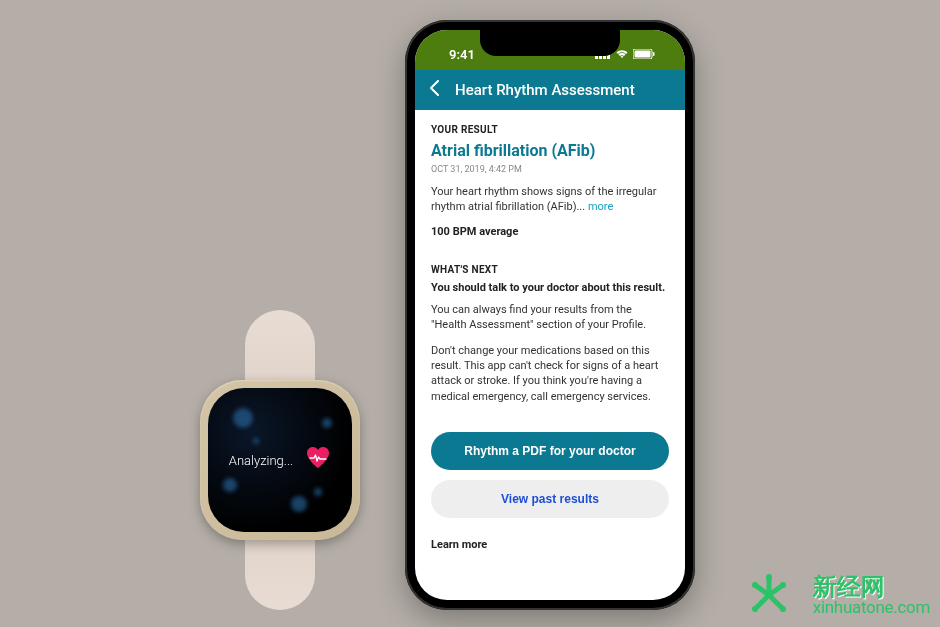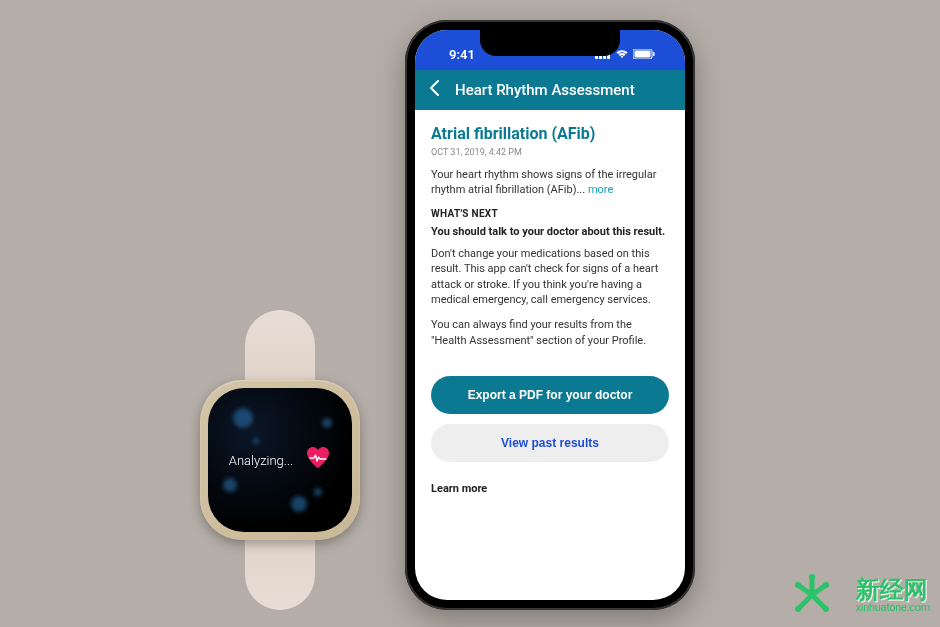--- a/index.html
+++ b/index.html
@@ -123,21 +123,21 @@
       height: 100%;
       background: #fff;
       border-radius: 32px;
       overflow: hidden;
       position: relative;
     }
     
     
     .status-bar {
       height: 40px;
-      background: #1d4ed8;
+      background: #4d7c0f;
       display: flex;
       align-items: center;
       justify-content: space-between;
       padding: 0 22px;
       padding-top: 8px;
       color: #fff;
       font-size: 13px;
       font-weight: 600;
     }
     .status-time { margin-left: 12px; }
@@ -253,21 +253,21 @@
       height: 44px;
       position: relative;
     }
     .watermark-text-cn {
       font-size: 24px;
       font-weight: 700;
       color: #2bc268;
       text-shadow: 1px 1px 0 #fff;
     }
     .watermark-text-en {
-      font-size: 11px;
+      font-size: 17px;
       color: #2bc268;
       letter-spacing: -0.3px;
       text-align: center;
     }
     .watermark-text-wrap {
       display: flex;
       flex-direction: column;
       line-height: 1;
     }
   </style>
@@ -332,32 +332,34 @@
       <div class="app-header">
         <span class="back-chevron">
           <svg width="10" height="16" viewBox="0 0 10 16">
               <path d="M9,1 L2,8 L9,15" stroke="#fff" stroke-width="2" fill="none" stroke-linecap="round" stroke-linejoin="round"></path>
             </svg>
         </span>
         <span class="header-title">Heart Rhythm Assessment</span>
       </div>
 
       <div class="content">
+        <div class="section-header">YOUR RESULT</div>
         <div class="diagnosis">Atrial fibrillation (AFib)</div>
         <div class="timestamp">OCT 31, 2019, 4:42 PM</div>
         <div class="body-text">
           <span>Your heart rhythm shows signs of the irregular rhythm atrial fibrillation (AFib)... </span><span class="more-link">more</span>
         </div>
+        <div class="bpm">100 BPM average</div>
         
         <div class="section-header">WHAT'S NEXT</div>
         <div class="advice-bold">You should talk to your doctor about this result.</div>
+        <div class="body-text">You can always find your results from the "Health Assessment" section of your Profile.</div>
         <div class="body-text">Don't change your medications based on this result. This app can't check for signs of a heart attack or stroke. If you think you're having a medical emergency, call emergency services.</div>
-        <div class="body-text">You can always find your results from the "Health Assessment" section of your Profile.</div>
         
-        <button class="button-primary">Export a PDF for your doctor</button>
+        <button class="button-primary">Rhythm a PDF for your doctor</button>
         <button class="button-secondary">View past results</button>
         
         <div class="learn-more">Learn more</div>
       </div>
 
     </div>
   </div>
 </div>
 
 <div class="watermark">

